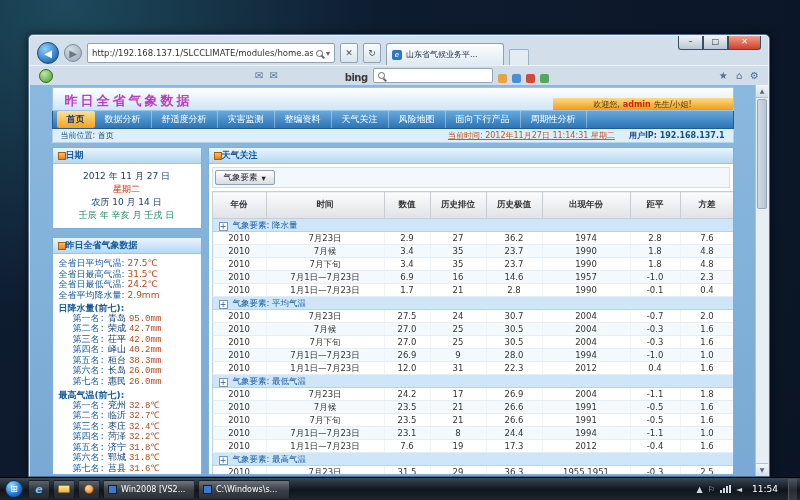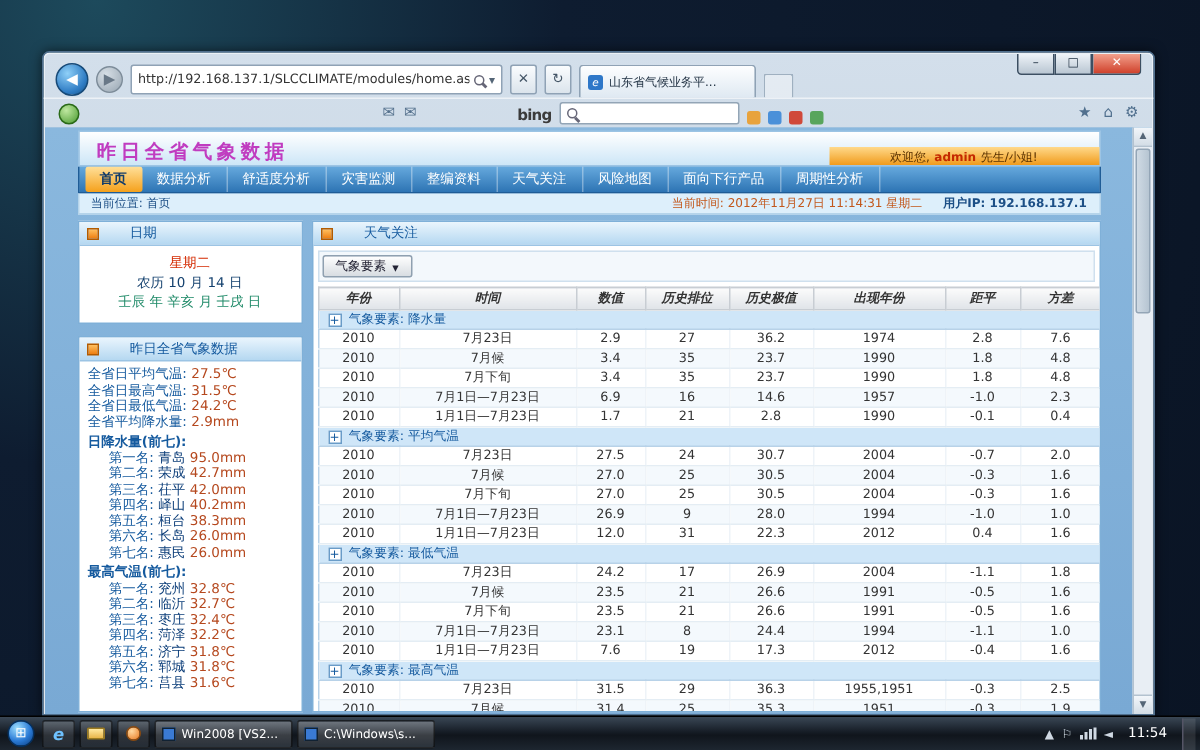--- a/index.html
+++ b/index.html
@@ -85,57 +85,57 @@
     align-items:center; padding:0 4px; border:1px solid #1f5c96; border-top:none; }
   .nav-item { padding:2px 10px; font-size:9px; color:#fff; border-right:1px solid rgba(255,255,255,.35);
     white-space:nowrap; cursor:default; }
   .nav-item.active { background:linear-gradient(180deg,#ffe09a,#f5a11c); color:#123c6a;
     font-weight:bold; border-radius:2px; border-right:none; }
 
   .statusbar { height:14px; background:#ddeffb; border:1px solid #b5d4ea; border-top:none;
     display:flex; justify-content:space-between; align-items:center; padding:0 8px; font-size:8px; }
   .crumb { color:#1c4f86; }
   .status-right { display:flex; gap:14px; }
-  .status-time { color:#c2571b; }
+  .status-time { color:#c2571b;text-decoration:underline; }
   .status-user { color:#1c4f86;font-weight:bold; }
 
   .content { display:flex; gap:6px; margin-top:4px; height:328px; overflow:hidden; }
 
   .panel { border:1px solid #7fb0d8; background:#fff; }
   .panel-hd { height:16px; background:linear-gradient(180deg,#eaf5fd,#b5d8f1); border-bottom:1px solid #9cc4e4;
-    display:flex; align-items:center; gap:21px; padding:0 5px; font-size:9px; font-weight:normal; color:#155a9e; }
+    display:flex; align-items:center; gap:0; padding:0 5px; font-size:9px; font-weight:bold; color:#155a9e; }
   .hd-icon { width:8px; height:8px; background:linear-gradient(180deg,#ffc060,#ee7e10);
     border:1px solid #b35b00; flex:none; }
 
   .sidebar { width:150px; flex:none; display:flex; flex-direction:column; }
   .date-panel { margin-bottom:8px; }
   .date-body { padding:6px 2px; text-align:center; font-size:9px; line-height:13px; }
   .d1,.d3 { color:#13406e; } .d2 { color:#d42a00; } .d4 { color:#1f8a68; }
 
   .weather-panel { flex:1; overflow:hidden; display:flex; flex-direction:column; }
   .weather-body { flex:1; overflow:hidden; padding:4px 2px 0 6px; font-size:9px; line-height:10.5px; }
   .w-row { white-space:nowrap; }
   .w-label { color:#155a9e; }
   .w-val { color:#b5481e; margin-left:3px; }
   .w-group-title { color:#155a9e; font-weight:bold; margin-top:3px; }
-  .w-item { padding-left:14px; white-space:nowrap; }
+  .w-item { padding-left:14px; white-space:nowrap;font-family:Liberation Mono, monospace; }
   .w-rank { color:#155a9e; }
   .w-station { color:#0a3c78; margin-left:3px; }
 
   .main { flex:1; overflow:hidden; }
   .main-panel { height:100%; display:flex; flex-direction:column; }
   .main-bd { flex:1; overflow:hidden; padding:3px; }
   .filter-strip { background:#f3f8fc; border:1px solid #cfe0ee; padding:2px; }
   .filter-btn { height:15px; font-size:8.5px; padding:0 8px; background:linear-gradient(180deg,#fefefe,#d8dde2);
     border:1px solid #8fa0b0; border-radius:2px; color:#223; display:inline-flex; align-items:center; gap:4px; }
 
   table.wx { width:100%; border-collapse:collapse; margin-top:3px; font-size:8.5px;
     border:1px solid #b8d2e8; table-layout:fixed; }
-  .wx th { height:15px; background:linear-gradient(180deg,#fbfbfb,#dfe3e8); border:1px solid #c8cdd3;
-    color:#333; font-weight:bold;font-style:italic; }
+  .wx th { height:27px; background:linear-gradient(180deg,#fbfbfb,#dfe3e8); border:1px solid #c8cdd3;
+    color:#333; font-weight:bold; }
   .wx td { height:12px; line-height:12px; border-bottom:1px solid #e4edf4; border-right:1px solid #eef3f8;
     text-align:center; color:#333; overflow:hidden; white-space:nowrap; }
   tr.data-row.alt td { background:#f4f9fd; }
   tr.section-row td { background:#cfe6f8; color:#155a9e; text-align:left; padding-left:6px;
     border-top:1px solid #b8d2e8; border-bottom:1px solid #b8d2e8; }
   .expand-icon { display:inline-block; width:9px; height:9px; background:#fff; border:1px solid #6a9cc8;
     color:#155a9e; font-size:8px; line-height:7px; text-align:center; margin-right:5px; vertical-align:-1px; }
 
   
   .taskbar { position:absolute; left:0; right:0; bottom:0; height:23px;
@@ -252,20 +252,21 @@
 
           <div class="content">
 
             <div class="sidebar">
               <div class="panel date-panel">
                 <div class="panel-hd">
                   <span class="hd-icon"></span>
                   <span>日期</span>
                 </div>
                 <div class="date-body">
+                  <div class="d1">2012 年 11 月 27 日</div>
                   <div class="d2">星期二</div>
                   <div class="d3">农历 10 月 14 日</div>
                   <div class="d4">壬辰 年 辛亥 月 壬戌 日</div>
                 </div>
               </div>
 
               <div class="panel weather-panel">
                 <div class="panel-hd">
                   <span class="hd-icon"></span>
                   <span>昨日全省气象数据</span>

